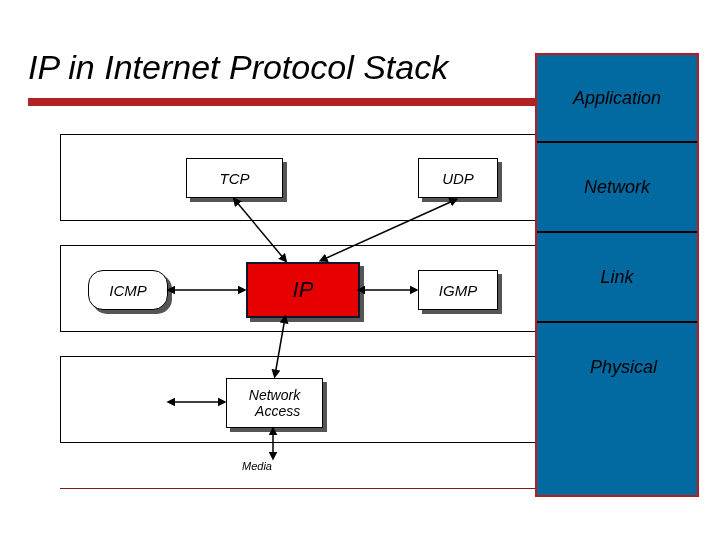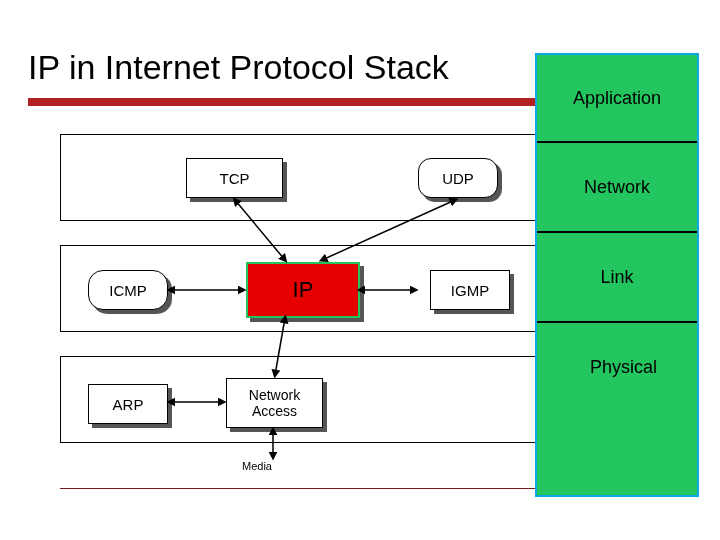--- a/index.html
+++ b/index.html
@@ -8,20 +8,21 @@
     width: 720px;
     height: 540px;
     background: #fff;
     font-family: Verdana, Arial, sans-serif;
     overflow: hidden;
   }
   .slide {
     position: relative;
     width: 720px;
     height: 540px;
+    font-style: italic;
   }
   .title {
     position: absolute;
     left: 28px;
     top: 48px;
     font-size: 34px;
     font-weight: 400;
     color: #000;
     white-space: nowrap;
   }
@@ -55,35 +56,35 @@
     top: 358px;
     width: 498px;
     border-bottom: 1px solid #7a1a1a;
   }
   
   .pbox {
     position: absolute;
     background: #fff;
     border: 1px solid #000;
     box-shadow: 4px 4px 0 0 #555;
-    text-align: center;
+    text-align: right;
     font-size: 15px;
     display: flex;
     align-items: center;
     justify-content: center;
     white-space: pre-line;
   }
   .tcp  { left: 126px; top: 28px;  width: 95px;  height: 38px; }
-  .udp  { left: 358px; top: 28px;  width: 78px;  height: 38px; border-radius: 13px; }
+  .udp  { left: 358px; top: 28px;  width: 78px;  height: 38px; }
   .icmp { left: 28px;  top: 140px; width: 78px;  height: 38px; border-radius: 15px; }
-  .igmp { left: 358px; top: 140px; width: 78px;  height: 38px; margin-left: 12px; }
+  .igmp { left: 358px; top: 140px; width: 78px;  height: 38px; }
   .ipbox{
     left: 186px; top: 132px; width: 110px; height: 52px;
     background: #e60000;
-    border: 2px solid #22c55e;
+    border: 2px solid #0f172a;
     box-shadow: 4px 4px 0 0 #555;
     font-size: 22px;
     font-weight: 400;
   }
   .netacc { left: 166px; top: 248px; width: 95px; height: 48px; font-size: 14px; }
   .arp    { left: 28px;  top: 254px; width: 78px; height: 38px; }
   .media-label {
     position: absolute;
     left: 182px;
     top: 330px;
@@ -98,22 +99,22 @@
     height: 370px;
     pointer-events: none;
   }
   
   .stack-col {
     position: absolute;
     left: 535px;
     top: 53px;
     width: 160px;
     height: 440px;
-    background: #22c55e;
-    border: 2px solid #0ea5e9;
+    background: #0369a1;
+    border: 2px solid #b91c1c;
   }
   .stack-cell {
     border-bottom: 2px solid #000;
     text-align: center;
     font-size: 18px;
     display: flex;
     align-items: center;
     justify-content: center;
   }
   .stack-cell:last-child { border-bottom: none; }
@@ -138,21 +139,20 @@
     <div class="layer-box layer-bot"></div>
     <div class="layer-bottom-rule"></div>
 
     <div class="pbox tcp">TCP</div>
     <div class="pbox udp">UDP</div>
     <div class="pbox icmp">ICMP</div>
     <div class="pbox igmp">IGMP</div>
     <div class="pbox ipbox">IP</div>
     <div class="pbox netacc">Network
 Access</div>
-    <div class="pbox arp">ARP</div>
     <div class="media-label">Media</div>
 
     <svg class="arrows">
       <defs>
         <marker id="ah" viewBox="0 0 10 10" refX="6" refY="5" markerWidth="6" markerHeight="6" orient="auto-start-reverse">
           <path d="M 0 0 L 10 5 L 0 10 z" fill="#000"></path>
         </marker>
       </defs>
 
       <line x1="175" y1="70" x2="225" y2="130" stroke="#000" stroke-width="1.5" marker-start="url(#ah)" marker-end="url(#ah)"></line>

